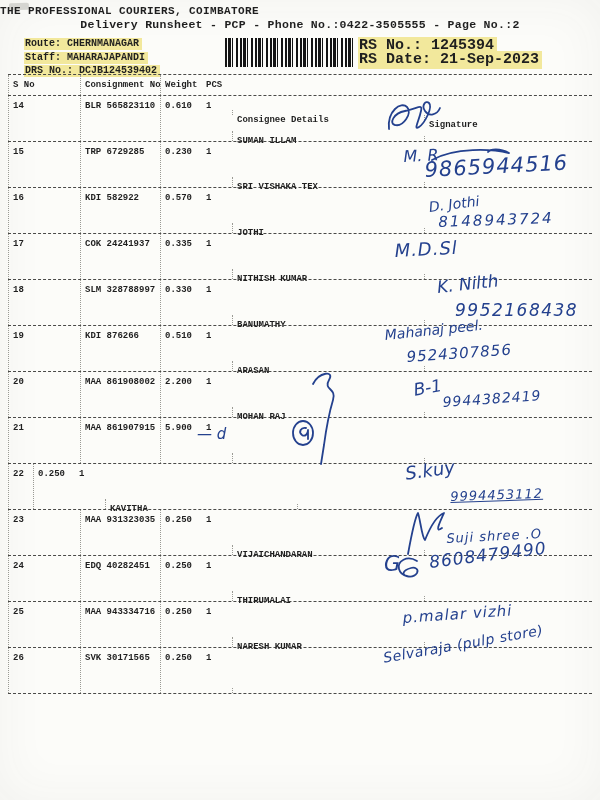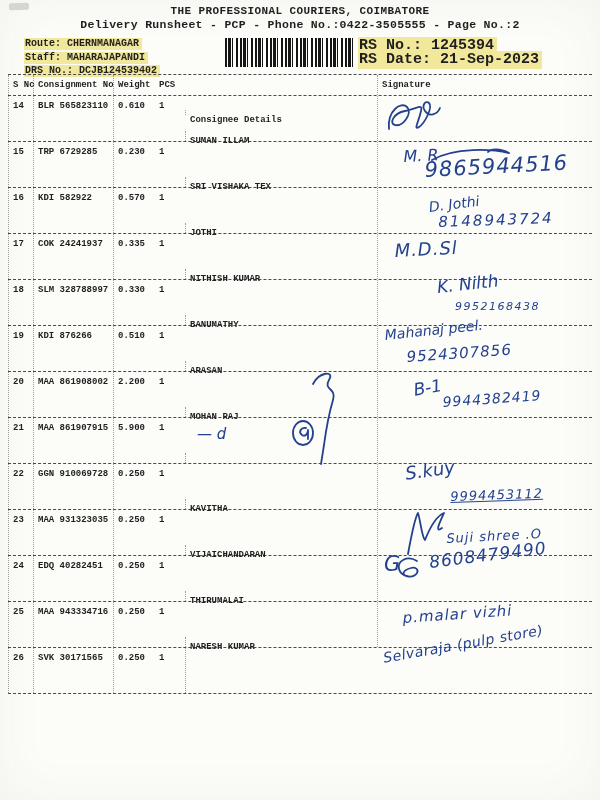--- a/index.html
+++ b/index.html
@@ -4,57 +4,57 @@
 <style>
   html,body{margin:0;padding:0;background:#ffffff;}
   .page{
     position:relative;width:600px;height:800px;overflow:hidden;
     background:#fcfcf9;
     box-shadow:inset 0 0 50px rgba(60,60,50,0.05);
     font-family:"Liberation Mono","DejaVu Sans Mono",monospace;
     color:#1f1f1f;
   }
   .smudge{position:absolute;left:9px;top:3px;width:20px;height:7px;background:#b9b9b4;opacity:.55;border-radius:2px;transform:rotate(-2deg);}
-  .doc-title{position:absolute;top:5px;left:0;width:100%;text-align:center;font-size:11px;font-weight:bold;letter-spacing:.4px;white-space:nowrap;}
+  .doc-title{position:absolute;top:5px;left:0;width:100%;text-align:left;font-size:11px;font-weight:bold;letter-spacing:.4px;white-space:nowrap;}
   .doc-sub{position:absolute;top:18px;left:0;width:100%;text-align:center;font-size:11.5px;font-weight:bold;letter-spacing:.3px;white-space:nowrap;}
   .info-left{position:absolute;left:24px;top:37px;font-size:10px;font-weight:bold;line-height:13.5px;white-space:nowrap;}
   .info-right{position:absolute;left:358px;top:39px;font-size:15px;font-weight:bold;line-height:14px;white-space:nowrap;}
   .hl{background:#f2e89c;padding:0 3px 1px 1px;}
   .barcode{
     position:absolute;left:225px;top:38px;width:128px;height:29px;
     background:repeating-linear-gradient(90deg,
       #151515 0 2px,#fcfcf9 2px 3px,
       #151515 3px 6px,#fcfcf9 6px 7px,
       #151515 7px 8px,#fcfcf9 8px 11px,
       #151515 11px 13px,#fcfcf9 13px 15px);
   }
   .runsheet{position:absolute;left:8px;top:74px;width:584px;font-size:9px;font-weight:bold;}
   .thead,.row{display:flex;box-sizing:border-box;}
   .thead{height:22px;border-top:1px dashed #4a4a48;border-bottom:1px dashed #4a4a48;}
   .row{height:46px;border-bottom:1px dashed #4a4a48;}
   .c{box-sizing:border-box;padding:5px 0 0 4px;white-space:nowrap;overflow:visible;}
   .col-sno{width:25px;border-left:1px dotted #9a9a94;}
-  .col-con{width:80px;border-left:1px dotted #9a9a94;}
+  .col-con{width:80px;border-left:1px dotted #9a9a94;margin-left:47px;}
   .col-wt{width:42px;border-left:1px dotted #9a9a94;}
   .col-pcs{width:30px;}
   .col-cne{width:192px;border-left:1px dotted #9a9a94;margin-top:35px;}
-  .col-sig{flex:1;border-left:1px dotted #9a9a94;}
+  .col-sig{flex:1;border-left:1px dotted #9a9a94;margin-top:40px;}
   .thead .c{padding-top:5px;}
   
   .inklayer{position:absolute;left:0;top:0;width:600px;height:800px;pointer-events:none;}
   .i{position:absolute;color:#24418e;font-family:"DejaVu Sans",sans-serif;font-style:italic;white-space:nowrap;transform-origin:left top;}
   .sv{position:absolute;}
   .sv path,.sv ellipse{stroke:#24418e;fill:none;stroke-width:1.8;stroke-linecap:round;stroke-linejoin:round;}
   .i15a{left:403px;top:147px;font-size:16px;transform:rotate(-3deg);}
   .i15b{left:424px;top:158px;font-size:21px;transform:rotate(-3deg);letter-spacing:1px;}
   .i16a{left:428px;top:199px;font-size:14px;transform:rotate(-7deg);}
   .i16b{left:438px;top:213px;font-size:15px;letter-spacing:2px;transform:rotate(-2deg);}
   .i17{left:394px;top:240px;font-size:18px;transform:rotate(-3deg);letter-spacing:1px;}
   .i18a{left:436px;top:277px;font-size:17px;transform:rotate(-6deg);}
-  .i18b{left:455px;top:300px;font-size:11px;letter-spacing:1.5px;}
+  .i18b{left:455px;top:300px;font-size:17px;letter-spacing:1.5px;}
   .i19a{left:384px;top:327px;font-size:14px;transform:rotate(-6deg);}
   .i19b{left:406px;top:348px;font-size:15px;transform:rotate(-4deg);letter-spacing:1px;}
   .i20a{left:412px;top:380px;font-size:17px;transform:rotate(-10deg);}
   .i20b{left:442px;top:394px;font-size:14px;transform:rotate(-4deg);letter-spacing:1px;}
   .i21d{left:197px;top:425px;font-size:15px;}
   .i22a{left:404px;top:463px;font-size:18px;transform:rotate(-8deg);}
   .i22b{left:450px;top:489px;font-size:13px;transform:rotate(-2deg);text-decoration:underline;letter-spacing:1px;}
   .i23b{left:446px;top:531px;font-size:13px;transform:rotate(-3deg);letter-spacing:1px;}
   .i24a{left:384px;top:552px;font-size:21px;}
   .i24b{left:428px;top:552px;font-size:17px;transform:rotate(-7deg);letter-spacing:1px;}
@@ -158,21 +158,20 @@
     <div class="row">
       <div class="c col-sno">21</div>
       <div class="c col-con">MAA 861907915</div>
       <div class="c col-wt">5.900</div>
       <div class="c col-pcs">1</div>
       <div class="c col-cne"></div>
       <div class="c col-sig"></div>
     </div>
     <div class="row">
       <div class="c col-sno">22</div>
-      <div class="c col-con">GGN 910069728</div>
       <div class="c col-wt">0.250</div>
       <div class="c col-pcs">1</div>
       <div class="c col-cne">KAVITHA</div>
       <div class="c col-sig"></div>
     </div>
     <div class="row">
       <div class="c col-sno">23</div>
       <div class="c col-con">MAA 931323035</div>
       <div class="c col-wt">0.250</div>
       <div class="c col-pcs">1</div>

